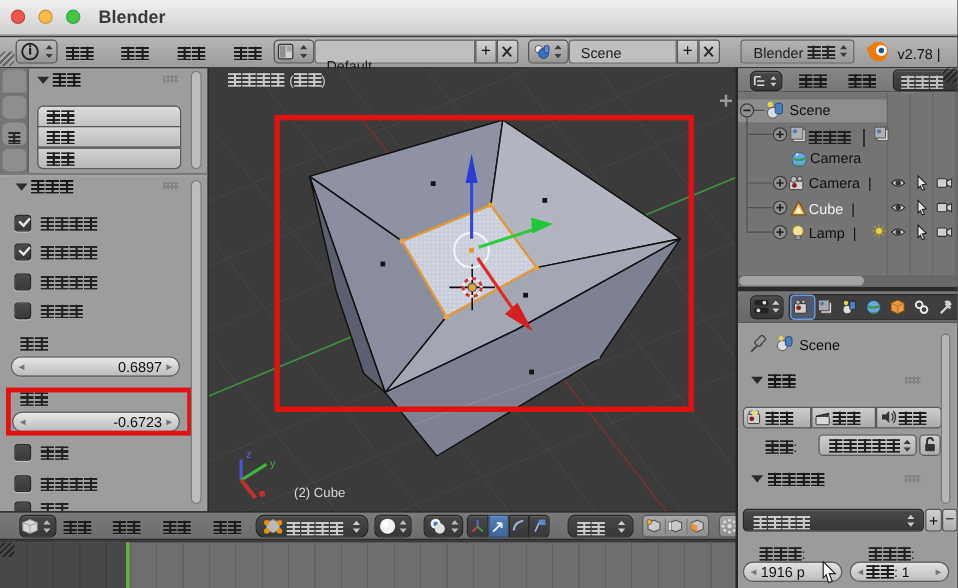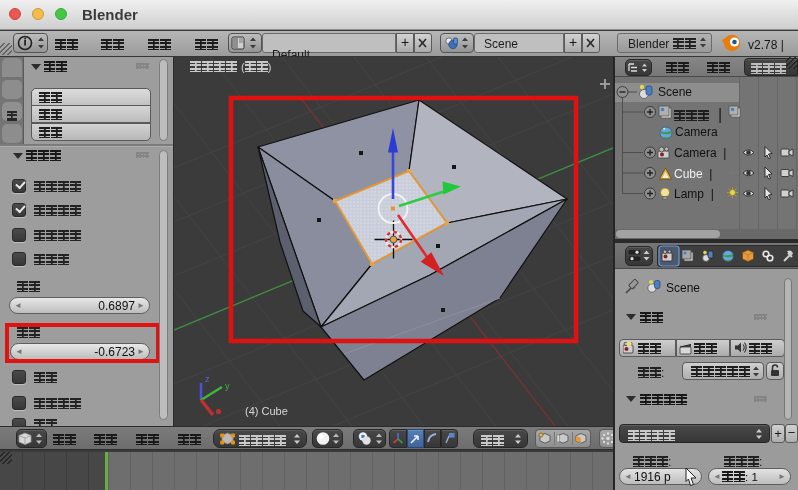--- a/index.html
+++ b/index.html
@@ -231,21 +231,21 @@
   <path d="M27 343 L48 330" stroke="#3db53d"></path>
   <path d="M27 343 L39 358" stroke="#c03030" stroke-width="3.4"></path>
  </g>
  <text x="31" y="325" fill="#5a62e0" font-size="9">z</text>
  <text x="51" y="332" fill="#3db53d" font-size="9">y</text>
  <rect x="42" y="352" width="5" height="5" rx="2" fill="#c03030"></rect>
 
  <path d="M431 22 L431 32 M426 27 L436 27" stroke="#9a9a9a" stroke-width="2"></path>
 </svg>
  <div class="abs" style="left:16px;top:4px;color:#d0d0d0;font-size:11px"><i class="z"></i><i class="z"></i><i class="z"></i><i class="z"></i>&nbsp;(<i class="z"></i><i class="z"></i>)</div>
- <div class="abs" style="left:71px;top:348px;color:#d8d8d8;font-size:11px">(4) Cube</div>
+ <div class="abs" style="left:71px;top:348px;color:#d8d8d8;font-size:11px">(2) Cube</div>
 </div>
 <div class="abs" id="vpborder"></div>
 
 <div class="abs" id="d3header">
  <div class="darkbtn" style="left:16px;top:2px;width:31px;height:19px">
   <svg width="29" height="17" style="position:absolute;left:0;top:0">
    <path d="M8 3 L14 5.5 L14 12 L8 14.5 L2 12 L2 5.5 Z" fill="#d8d8d8" stroke="#999" stroke-width=".8"></path>
    <path d="M2 5.5 L8 8 L14 5.5 M8 8 L8 14.5" stroke="#999" stroke-width=".8" fill="none"></path>
    <path d="M19 7 L22 3.5 L25 7 Z M19 10.5 L22 14 L25 10.5 Z" fill="#bbb"></path>
   </svg>

